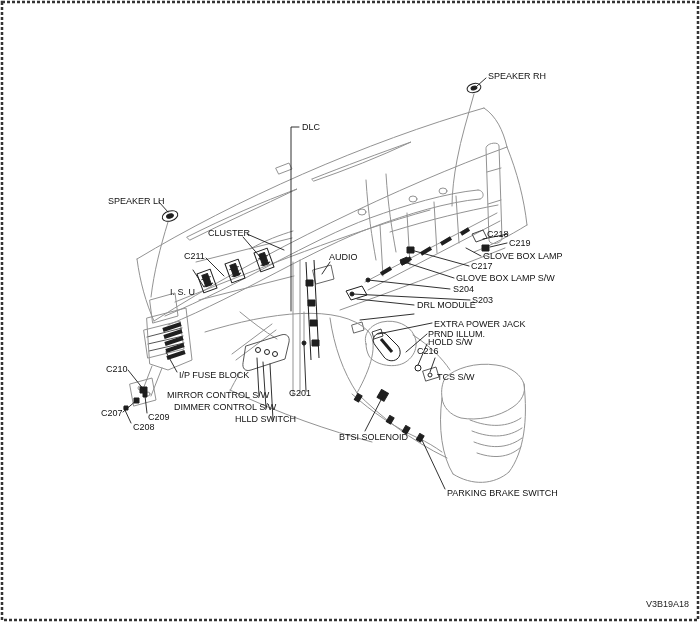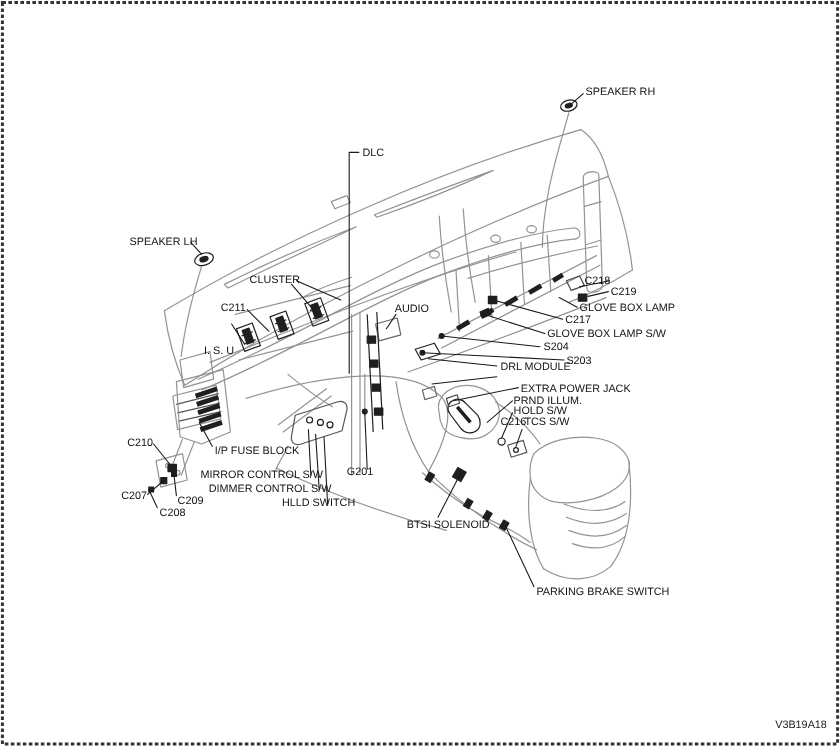--- a/index.html
+++ b/index.html
@@ -206,21 +206,21 @@
       <div class="label" style="left: 483px; top: 251px;">GLOVE BOX LAMP</div>
       <div class="label" style="left: 471px; top: 261px;">C217</div>
       <div class="label" style="left: 456px; top: 273px;">GLOVE BOX LAMP S/W</div>
       <div class="label" style="left: 453px; top: 284px;">S204</div>
       <div class="label" style="left: 472px; top: 295px;">S203</div>
       <div class="label" style="left: 417px; top: 300px;">DRL MODULE</div>
       <div class="label" style="left: 417px; top: 326px; margin-top: 20px;">C216</div>
       <div class="label" style="left: 434px; top: 319px;">EXTRA POWER JACK</div>
       <div class="label" style="left: 428px; top: 329px;">PRND ILLUM.</div>
       <div class="label" style="left: 428px; top: 337px; text-align: right;">HOLD S/W</div>
-      <div class="label" style="left: 437px; top: 346px;">TCS S/W</div>
+      <div class="label" style="left: 437px; top: 372px;">TCS S/W</div>
       <div class="label" style="left: 179px; top: 370px;">I/P FUSE BLOCK</div>
       <div class="label" style="left: 167px; top: 390px;">MIRROR CONTROL S/W</div>
       <div class="label" style="left: 174px; top: 402px;">DIMMER CONTROL S/W</div>
       <div class="label" style="left: 213px; top: 414px; padding-left: 22px;">HLLD SWITCH</div>
       <div class="label" style="left: 106px; top: 364px;">C210</div>
       <div class="label" style="left: 101px; top: 408px;">C207</div>
       <div class="label" style="left: 148px; top: 412px;">C209</div>
       <div class="label" style="left: 133px; top: 422px; text-align: center;">C208</div>
       <div class="label" style="left: 289px; top: 388px;">G201</div>
       <div class="label" style="left: 339px; top: 432px;">BTSI SOLENOID</div>

